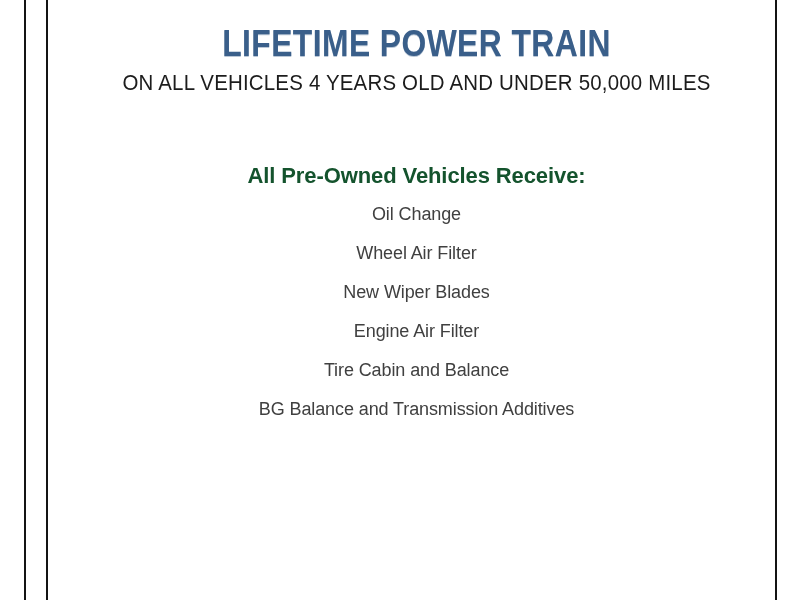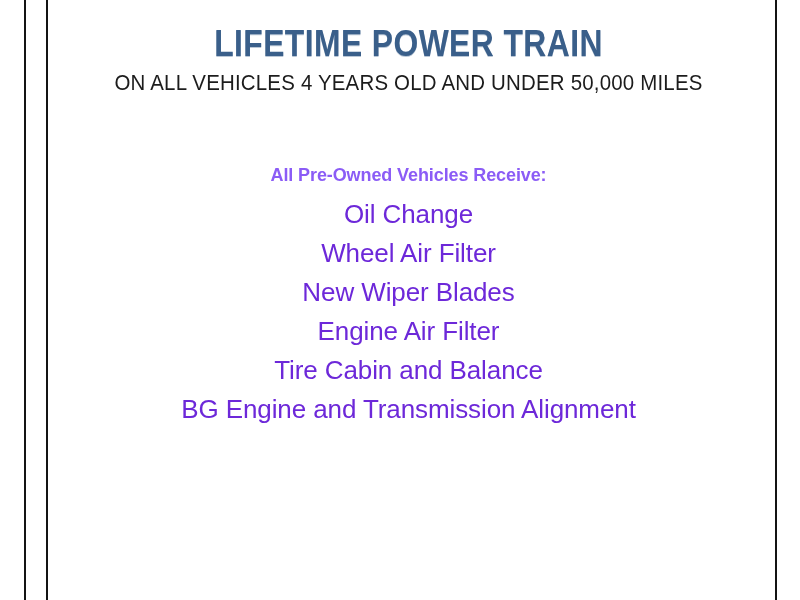--- a/index.html
+++ b/index.html
@@ -27,21 +27,21 @@
     background:#141414;
   }
   .rule.l1 { left:24px; }
   .rule.l2 { left:46px; }
   .rule.r1 { left:753px; }
   .rule.r2 { left:775px; }
 
   
   .sheet {
     position:absolute;
-    left:56px;
+    left:64px;
     top:0;
     width:705px;
     height:600px;
     background:#ffffff;
     text-align:center;
   }
 
   
   .promo-block { width:100%; }
   .promo-block.first  { padding-top:23px; }
@@ -72,31 +72,31 @@
     white-space:nowrap;
     padding-top:6px;
   }
 
   
   .services {
     padding-top:60px;
   }
 
   .services-heading {
-    color:#8b5cf6;
+    color:#14532d;
     font-weight:bold;
-    font-size:18px;
+    font-size:22px;
     line-height:39px;
     letter-spacing:-0.1px;
   }
 
   .service-item {
-    color:#6d28d9;
+    color:#404040;
     font-weight:400;
-    font-size:26px;
+    font-size:18px;
     line-height:39px;
     letter-spacing:-0.1px;
     white-space:nowrap;
   }
 </style>
 </head>
 <body>
 
 <div class="rule l1"></div>
 <div class="rule l2"></div>
@@ -112,16 +112,16 @@
 
 
   <div class="services">
     <div class="services-heading">All Pre-Owned Vehicles Receive:</div>
 
     <div class="service-item">Oil Change</div>
     <div class="service-item">Wheel Air Filter</div>
     <div class="service-item">New Wiper Blades</div>
     <div class="service-item">Engine Air Filter</div>
     <div class="service-item">Tire Cabin and Balance</div>
-    <div class="service-item">BG Engine and Transmission Alignment</div>
+    <div class="service-item">BG Balance and Transmission Additives</div>
   </div>
 
 </div>
 
 </body></html>

